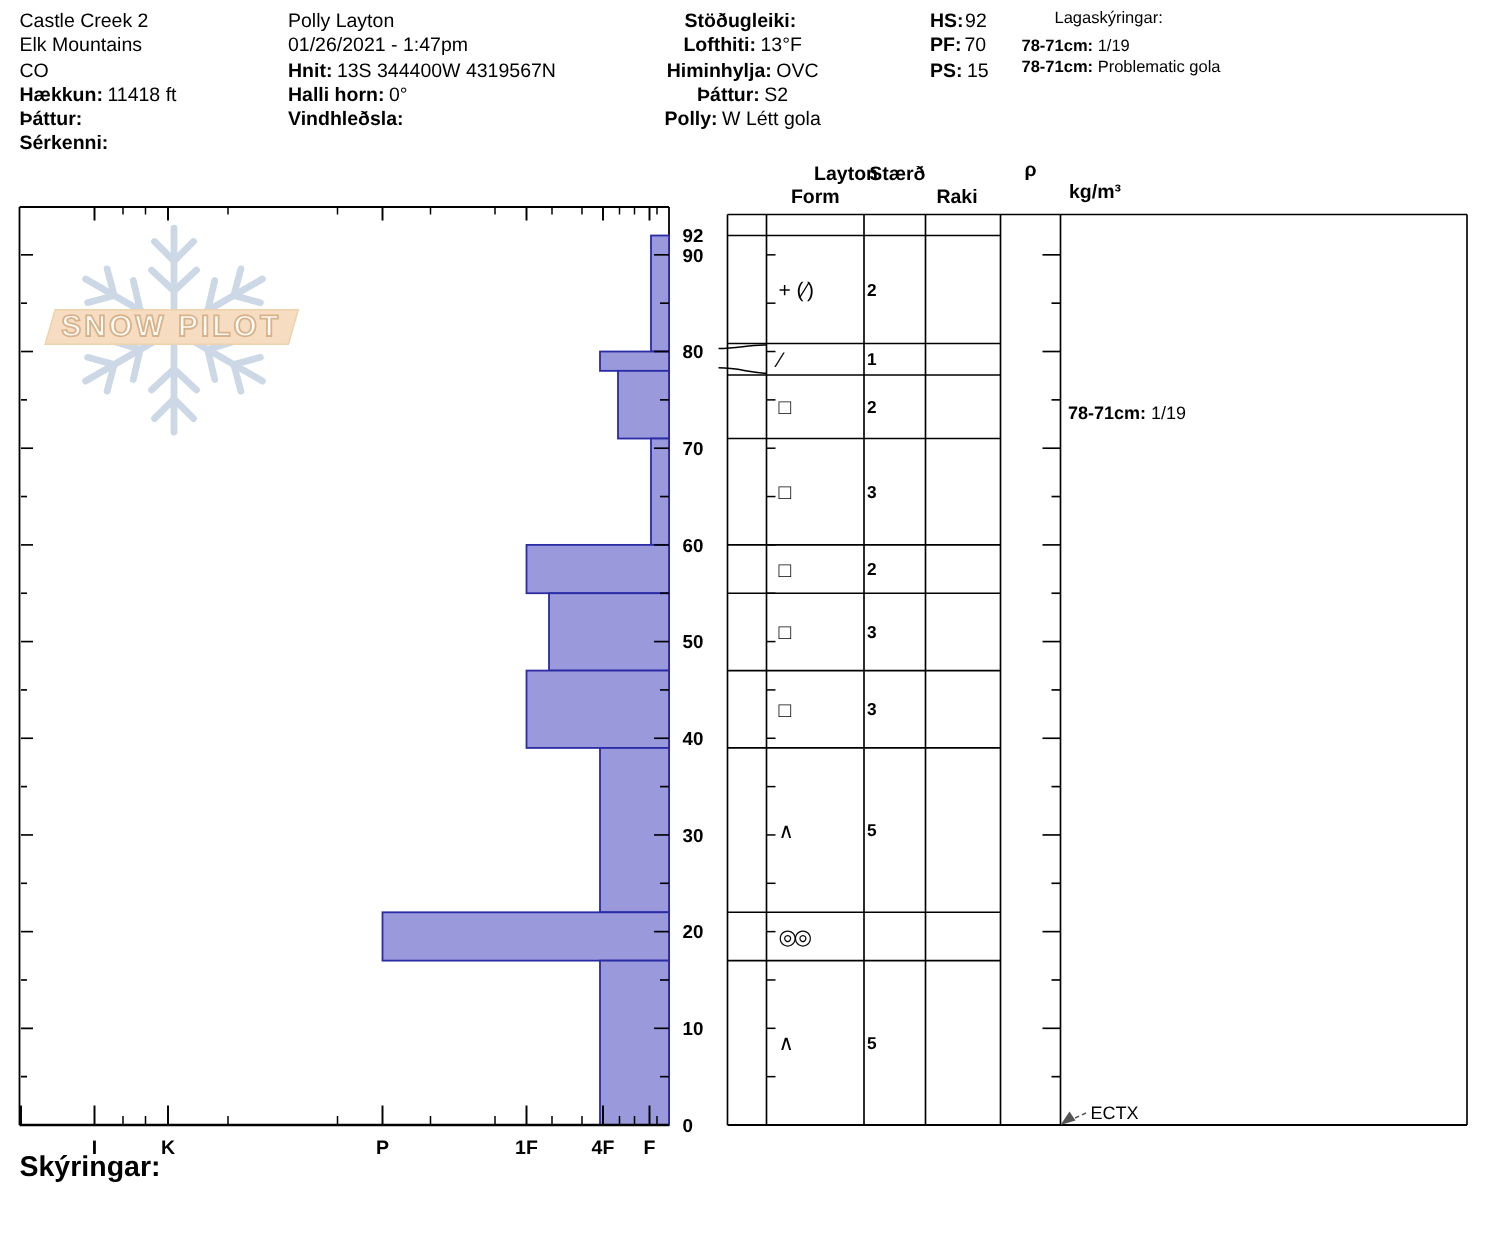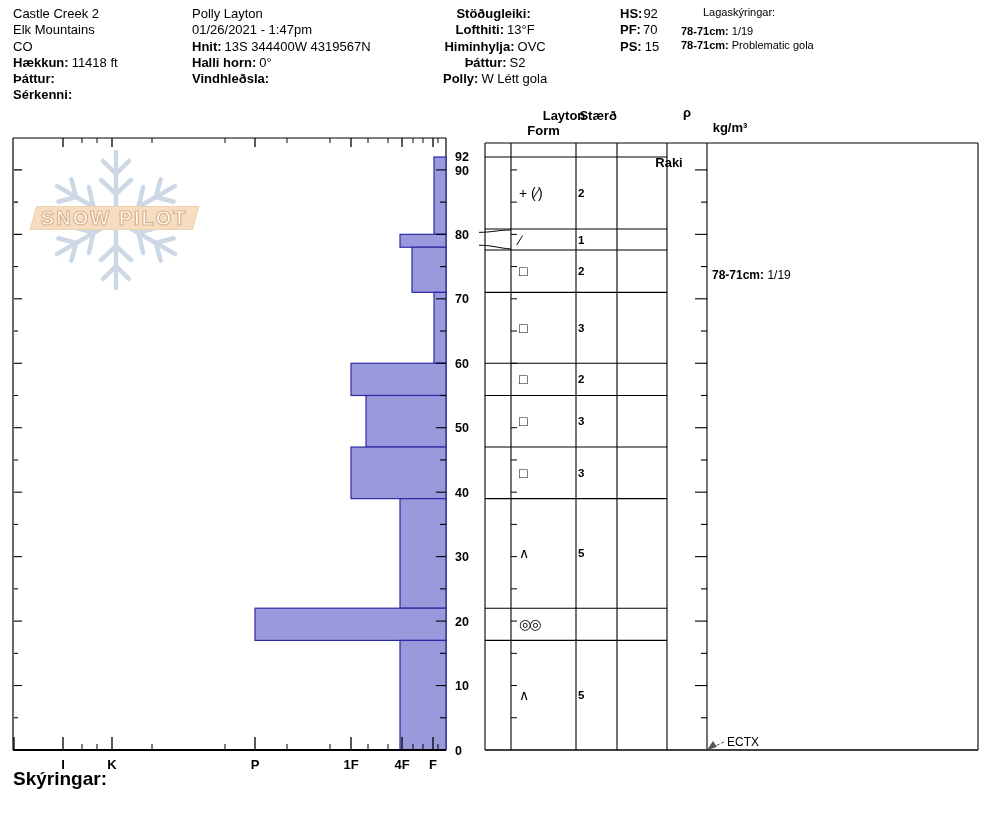--- a/index.html
+++ b/index.html
@@ -295,21 +295,21 @@
       <text x="519" y="629.3097826086956" font-size="14" font-weight="normal" text-anchor="start" fill="#000" letter-spacing="-2">◎◎</text>
       <text x="519" y="700.2119565217391" font-size="14" font-weight="normal" text-anchor="start" fill="#000">∧</text>
       <text x="578" y="699.2119565217391" font-size="11.5" font-weight="bold" text-anchor="start" fill="#000">5</text>
       <line x1="724" y1="742" x2="713" y2="747" stroke="#555555" stroke-width="1" stroke-dasharray="3,2"></line>
       <polygon points="707,750 717,747 713,741" fill="#555555"></polygon>
     </svg>
 
   <div class="abs tblhdr" style="left:511px;top:108px;width:106px;">Layton</div>
   <div class="abs tblhdr" style="left:511px;top:123px;width:65px;">Form</div>
   <div class="abs tblhdr" style="left:576px;top:108px;width:41px;text-align:right;">Stærð</div>
-  <div class="abs tblhdr" style="left:644px;top:123px;width:50px;margin-top:32px;">Raki</div>
+  <div class="abs tblhdr" style="left:613px;top:123px;width:50px;">Raki</div>
   <div class="abs tblhdr" style="left:667px;top:105px;width:40px;">ρ</div>
   <div class="abs tblhdr" style="left:667px;top:120px;width:40px;margin-left:43px;">kg/m³</div>
 
   <div class="abs comment" style="left:712px;top:268px;">
     <b>78-71cm:</b>
     <span>1/19</span>
   </div>
   <div class="abs ectx" style="left:727px;top:735px;">ECTX</div>
 
   <div class="abs skyr" style="left:13px;top:768px;">Skýringar:</div>

